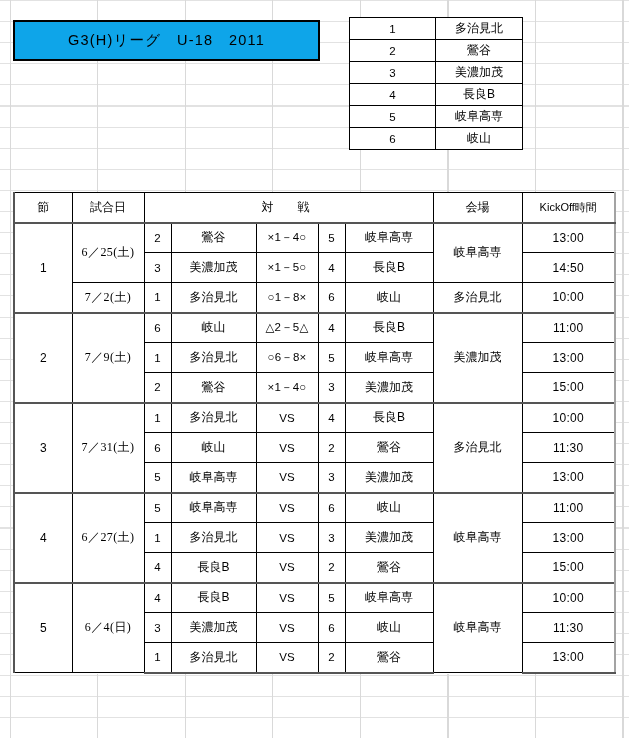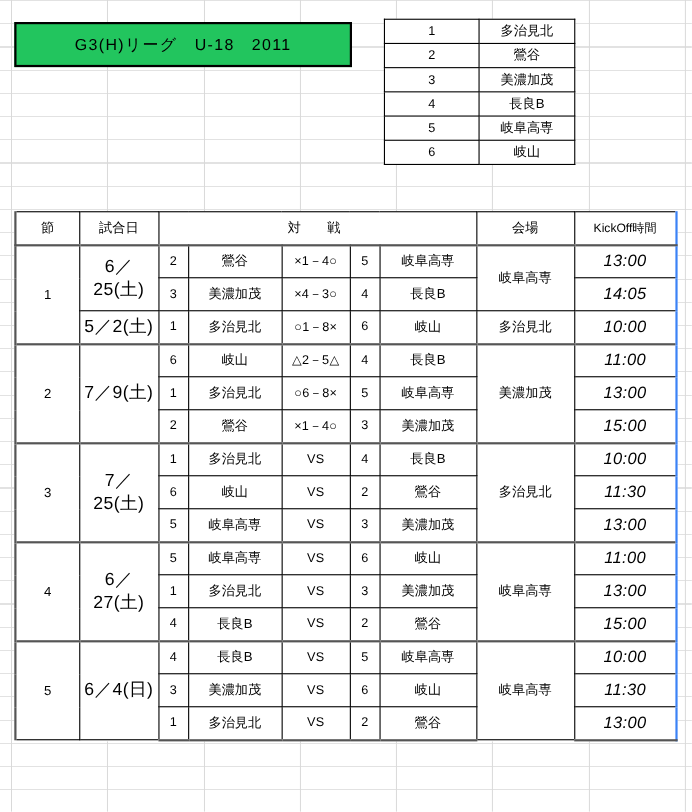--- a/index.html
+++ b/index.html
@@ -26,21 +26,21 @@
     background-position:10px 0px, 0px 0px;
     z-index:0;
   }
 
   .layer{position:absolute;z-index:2;}
 
   
   #title-box{
     left:13px;top:20px;width:307px;height:41px;
     border:2px solid #000;
-    background:#22c55e;
+    background:#0ea5e9;
     display:flex;align-items:center;justify-content:center;
     box-sizing:border-box;
   }
   #title-box .title-text{
     font-size:14.5px;
     letter-spacing:1.2px;
     white-space:pre;
   }
 
   
@@ -73,44 +73,44 @@
     font-weight:normal;
     font-size:11.5px;
     text-align:center;
     vertical-align:middle;
     background:#fff;
     height:30px;
     box-sizing:border-box;
   }
   #schedule th{height:30px;font-size:12px;}
   .c-setsu {width:58px;}
-  .c-date  {width:72px;}
+  .c-date  {width:72px;font-family:Liberation Serif, serif;}
   .c-hno   {width:27px;}
   .c-hteam {width:85px;}
   .c-score {width:62px;}
   .c-ano   {width:27px;}
   .c-ateam {width:88px;}
   .c-venue {width:89px;}
   .c-time  {width:93px;}
 
   #schedule td.setsu{font-size:12px;}
-  #schedule td.date{font-size:16px;letter-spacing:0.4px;}
+  #schedule td.date{font-size:12px;letter-spacing:0.4px;}
   #schedule td.team{font-size:12px;}
   #schedule td.venue{font-size:12px;}
   #schedule td.score{font-size:11.5px;letter-spacing:0.2px;}
-  #schedule td.time{font-size:15px;letter-spacing:0.3px;font-style:italic;}
+  #schedule td.time{font-size:12px;letter-spacing:0.3px;}
   #schedule th.head-taisen{letter-spacing:6px;margin-top:20px;}
   #schedule th.head-kick{font-size:11px;}
 
   
   #schedule tr.sec-start > td,
   #schedule tr.sec-start > th{border-top:2px solid #555;}
   #schedule tr.head-row > th{border-bottom:2px solid #555;}
   #schedule .thick-l{border-left:2px solid #555;}
-  #schedule .thick-r{border-right:2px solid #3b82f6;margin-left:32px;}
+  #schedule .thick-r{border-right:2px solid #a3a3a3;margin-left:32px;}
   #schedule tr:last-child > td{border-bottom:2px solid #555;}
 </style>
 </head>
 <body>
 
 <div id="sheet-grid"></div>
 
 <div class="layer" id="title-box">
   <span class="title-text">G3(H)リーグ　U-18　2011</span>
 </div>
@@ -160,27 +160,27 @@
         <td class="c-hteam team">鶯谷</td>
         <td class="c-score score">×1－4○</td>
         <td class="c-ano">5</td>
         <td class="c-ateam team">岐阜高専</td>
         <td class="c-venue venue" rowspan="2">岐阜高専</td>
         <td class="c-time time thick-r">13:00</td>
       </tr>
       <tr>
         <td class="c-hno">3</td>
         <td class="c-hteam team">美濃加茂</td>
-        <td class="c-score score">×4－3○</td>
+        <td class="c-score score">×1－5○</td>
         <td class="c-ano">4</td>
         <td class="c-ateam team">長良B</td>
-        <td class="c-time time thick-r">14:05</td>
-      </tr>
-      <tr>
-        <td class="c-date date" rowspan="1" style="border-top: 1px solid rgb(0, 0, 0);">5／2(土)</td>
+        <td class="c-time time thick-r">14:50</td>
+      </tr>
+      <tr>
+        <td class="c-date date" rowspan="1" style="border-top: 1px solid rgb(0, 0, 0);">7／2(土)</td>
         <td class="c-hno">1</td>
         <td class="c-hteam team">多治見北</td>
         <td class="c-score score">○1－8×</td>
         <td class="c-ano">6</td>
         <td class="c-ateam team">岐山</td>
         <td class="c-venue venue" rowspan="1" style="border-top: 1px solid rgb(0, 0, 0);">多治見北</td>
         <td class="c-time time thick-r">10:00</td>
       </tr>
       <tr class="sec-start">
         <td class="c-setsu setsu thick-l" rowspan="3">2</td>
@@ -204,21 +204,21 @@
       <tr>
         <td class="c-hno">2</td>
         <td class="c-hteam team">鶯谷</td>
         <td class="c-score score">×1－4○</td>
         <td class="c-ano">3</td>
         <td class="c-ateam team">美濃加茂</td>
         <td class="c-time time thick-r">15:00</td>
       </tr>
       <tr class="sec-start">
         <td class="c-setsu setsu thick-l" rowspan="3">3</td>
-        <td class="c-date date" rowspan="3">7／25(土)</td>
+        <td class="c-date date" rowspan="3">7／31(土)</td>
         <td class="c-hno">1</td>
         <td class="c-hteam team">多治見北</td>
         <td class="c-score score">VS</td>
         <td class="c-ano">4</td>
         <td class="c-ateam team">長良B</td>
         <td class="c-venue venue" rowspan="3">多治見北</td>
         <td class="c-time time thick-r">10:00</td>
       </tr>
       <tr>
         <td class="c-hno">6</td>

